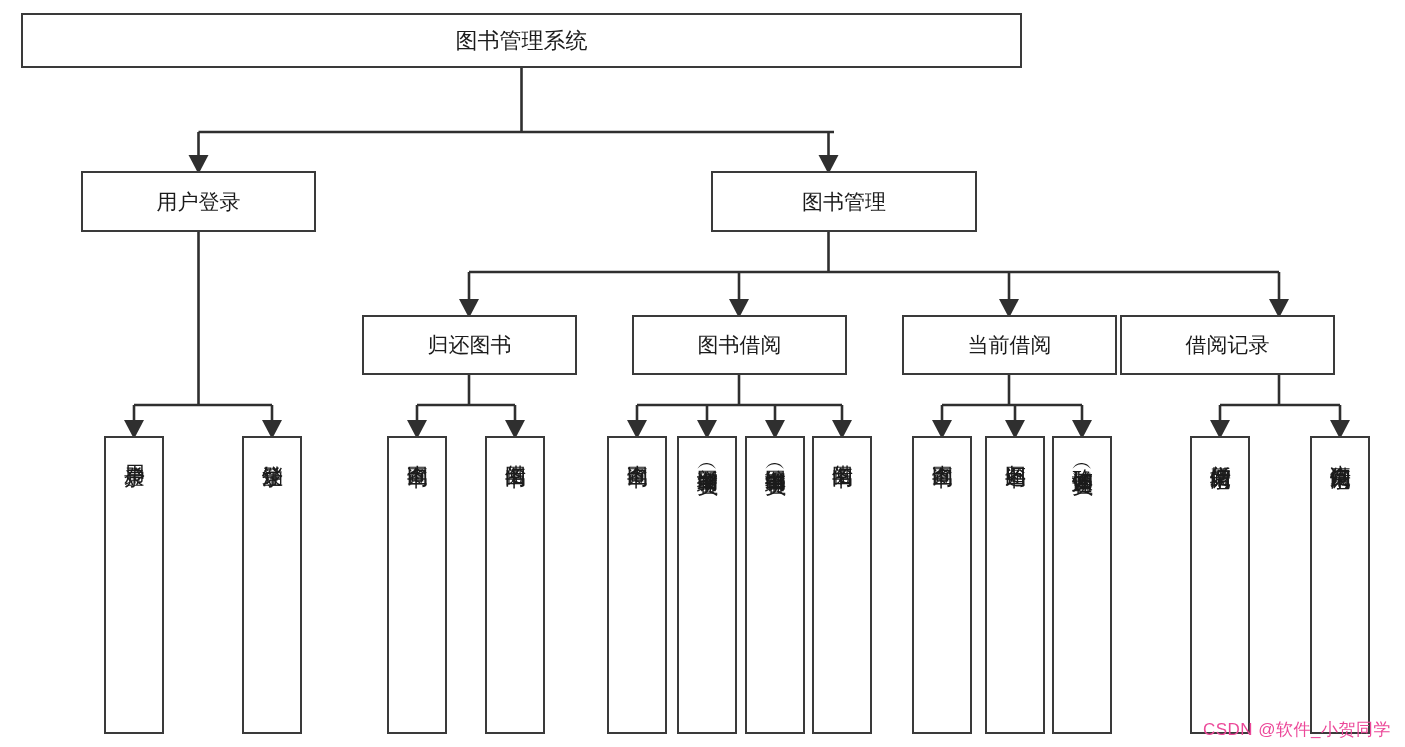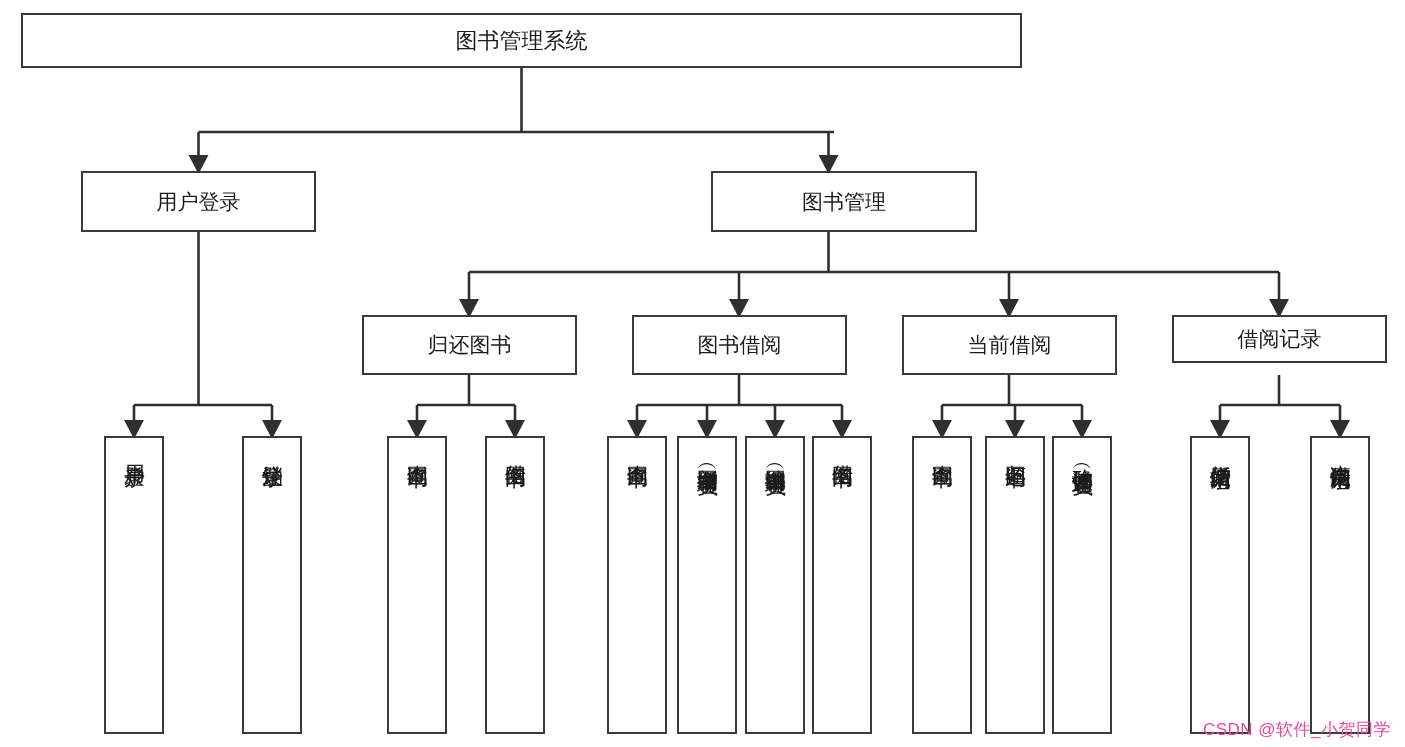--- a/index.html
+++ b/index.html
@@ -122,21 +122,21 @@
 
   <div class="node lvl2" style="left:362px;top:315px;width:215px;height:60px;">
     <span>归还图书</span>
   </div>
   <div class="node lvl2" style="left:632px;top:315px;width:215px;height:60px;">
     <span>图书借阅</span>
   </div>
   <div class="node lvl2" style="left:902px;top:315px;width:215px;height:60px;">
     <span>当前借阅</span>
   </div>
-  <div class="node lvl2" style="left:1172px;top:315px;width:215px;height:48px;">
+  <div class="node lvl2" style="left:1120px;top:315px;width:215px;height:60px;">
     <span>借阅记录</span>
   </div>
 
   <div class="node leaf" style="left:104px;top:436px;width:60px;height:298px;">
     <span class="vtext">用户登录</span>
   </div>
   <div class="node leaf" style="left:242px;top:436px;width:60px;height:298px;">
     <span class="vtext">注销登录</span>
   </div>
 

